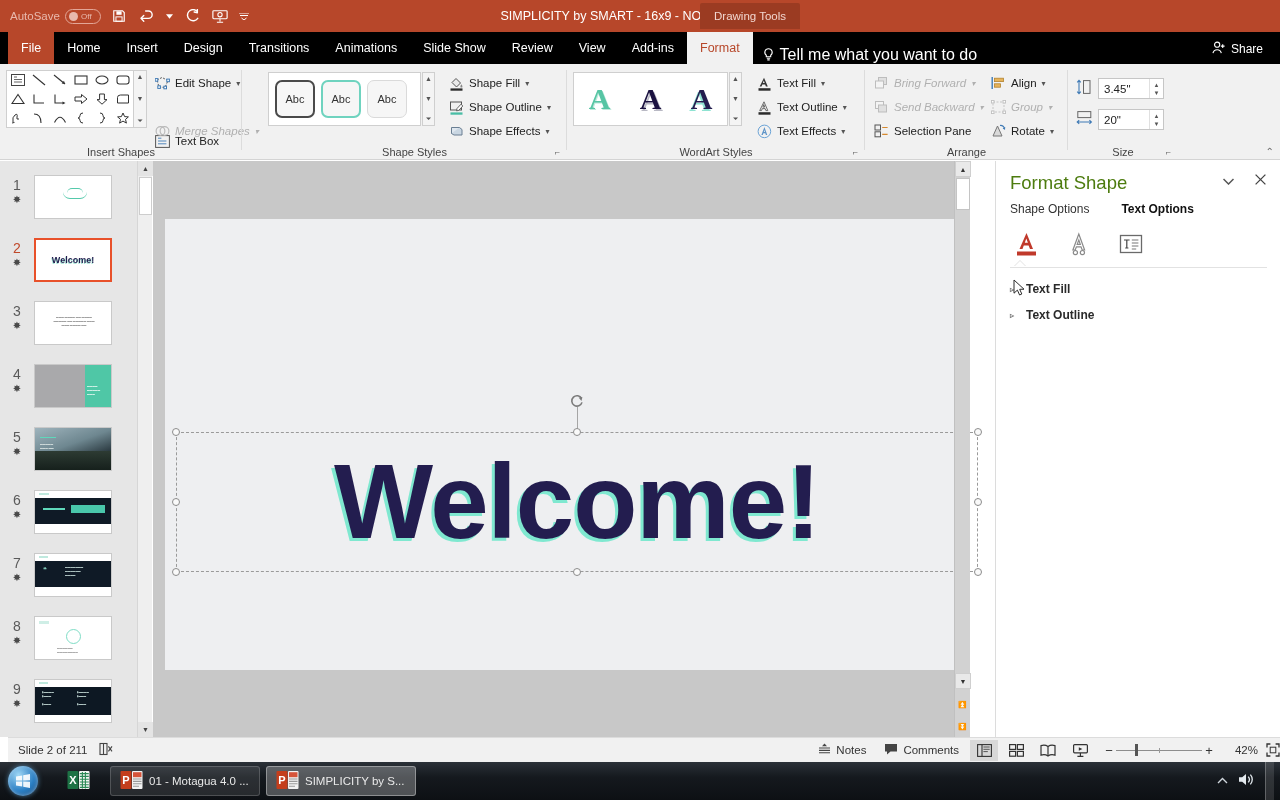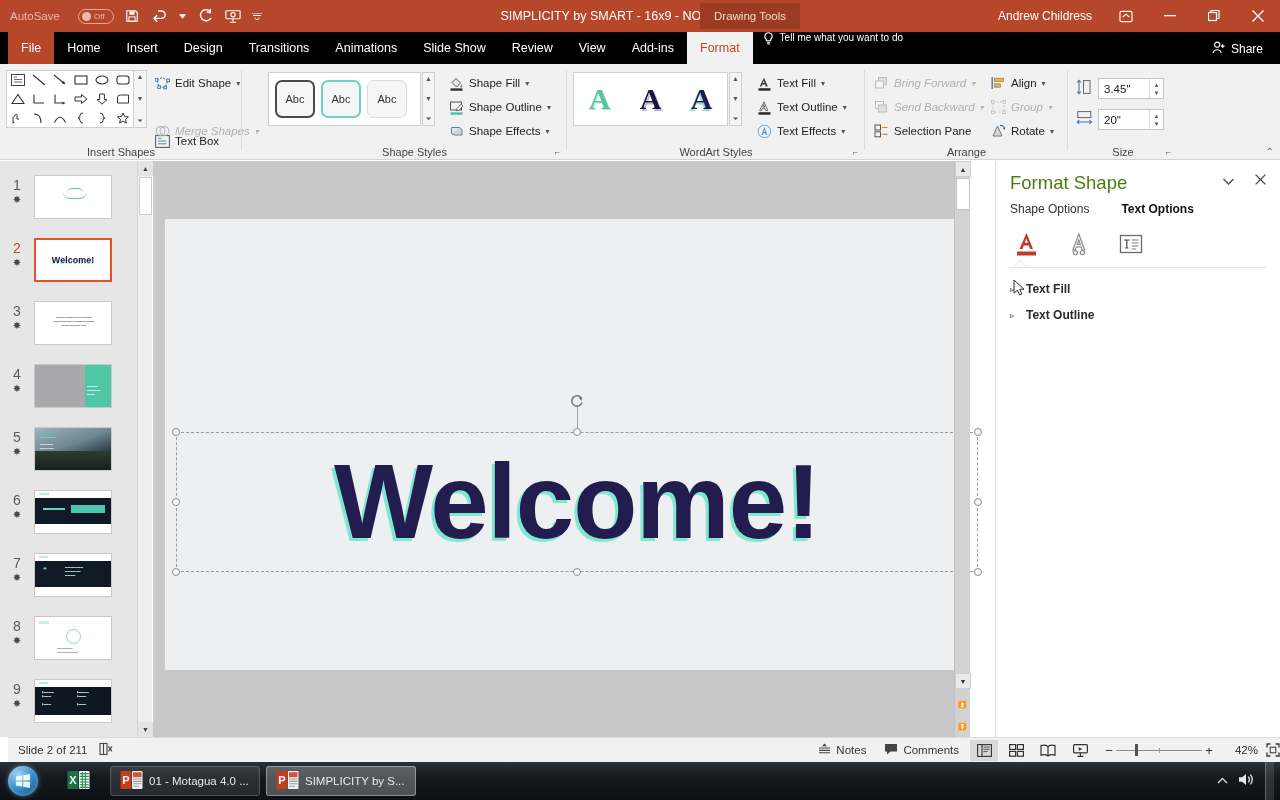--- a/index.html
+++ b/index.html
@@ -12,21 +12,21 @@
   }
   .app { position:relative; width:1280px; height:800px; }
 
   
   .titlebar {
     position:absolute; left:0; top:0; width:1280px; height:32px;
     background:#b7472a; color:#fff;
   }
   .qat { position:absolute; left:10px; top:0; height:32px; display:flex; align-items:center; gap:9px; }
   .autosave {
-    display:flex; align-items:center; gap:18px;
+    display:flex; align-items:center; gap:5px;
     color:#e8b9ad; font-size:11.5px;
   }
   .toggle-pill {
     width:36px; height:15px; border-radius:8px; border:1px solid #e3a697;
     position:relative; display:flex; align-items:center;
   }
   .toggle-knob { width:9px; height:9px; border-radius:50%; background:#e8b9ad; margin-left:3px; }
   .toggle-lbl { font-size:8px; color:#e8b9ad; margin-left:3px; letter-spacing:.2px; }
   .qat-ic {
     width:19px; height:19px; display:flex; align-items:center; justify-content:center;
@@ -60,22 +60,22 @@
     position:absolute; left:0; top:32px; width:1280px; height:32px;
     background:#000000; display:flex; align-items:stretch;padding-left:8px;
   }
   .tab {
     padding:0 13px; display:flex; align-items:center;
     color:#fff; font-size:12.5px; height:32px; white-space:nowrap;
   }
   .tab.file { background:#b7472a; }
   .tab.active { background:#f1f1f1; color:#b7472a; }
   .tellme {
-    display:flex; align-items:flex-start; gap:6px; color:#fff;
-    font-size:10px; padding:0 10px; font-style:normal;
+    display:flex; align-items:flex-end; gap:6px; color:#fff;
+    font-size:16px; padding:0 10px; font-style:normal;
   }
   .bulb { font-size:12px; }
   .share-btn {
     position:absolute; right:8px; top:5px; height:23px;
     display:flex; align-items:center; gap:5px;
     color:#fff; font-size:12px; padding:0 9px;
   }
 
   
   .ribbon {
@@ -388,45 +388,20 @@
           </svg>
       </div>
     </div>
 
     <div class="title-txt">SIMPLICITY by SMART - 16x9 - NON-ANIMATE...</div>
 
     <div class="ctxtab-wrap">
       <div class="ctxtab">Drawing Tools</div>
     </div>
 
-    <div class="win-right">
-      <span class="user-name">Andrew Childress</span>
-      <span class="win-btn">
-        <svg width="14" height="13" viewBox="0 0 15 14">
-            <rect x="1" y="1.5" width="13" height="11" rx="1.5" fill="none" stroke="#fff" stroke-width="1.2"></rect>
-            <path d="M4 7.5 L7.5 4.5 L11 7.5" fill="none" stroke="#fff" stroke-width="1.2"></path>
-          </svg>
-      </span>
-      <span class="win-btn">
-        <svg width="12" height="2" viewBox="0 0 12 2">
-            <rect width="12" height="1.3" fill="#fff"></rect>
-          </svg>
-      </span>
-      <span class="win-btn">
-        <svg width="12" height="12" viewBox="0 0 12 12">
-            <rect x="0.5" y="2.5" width="8" height="8" fill="none" stroke="#fff" stroke-width="1.2"></rect>
-            <path d="M3 2.5V0.5h8v8h-2" fill="none" stroke="#fff" stroke-width="1.2"></path>
-          </svg>
-      </span>
-      <span class="win-btn close">
-        <svg width="12" height="12" viewBox="0 0 12 12">
-            <path d="M0.5 0.5 L11.5 11.5 M11.5 0.5 L0.5 11.5" stroke="#fff" stroke-width="1.3"></path>
-          </svg>
-      </span>
-    </div>
   </div>
 
   <div class="tabstrip">
     <div class="tab file">File</div>
     <div class="tab">Home</div>
     <div class="tab">Insert</div>
     <div class="tab">Design</div>
     <div class="tab">Transitions</div>
     <div class="tab">Animations</div>
     <div class="tab">Slide Show</div>

